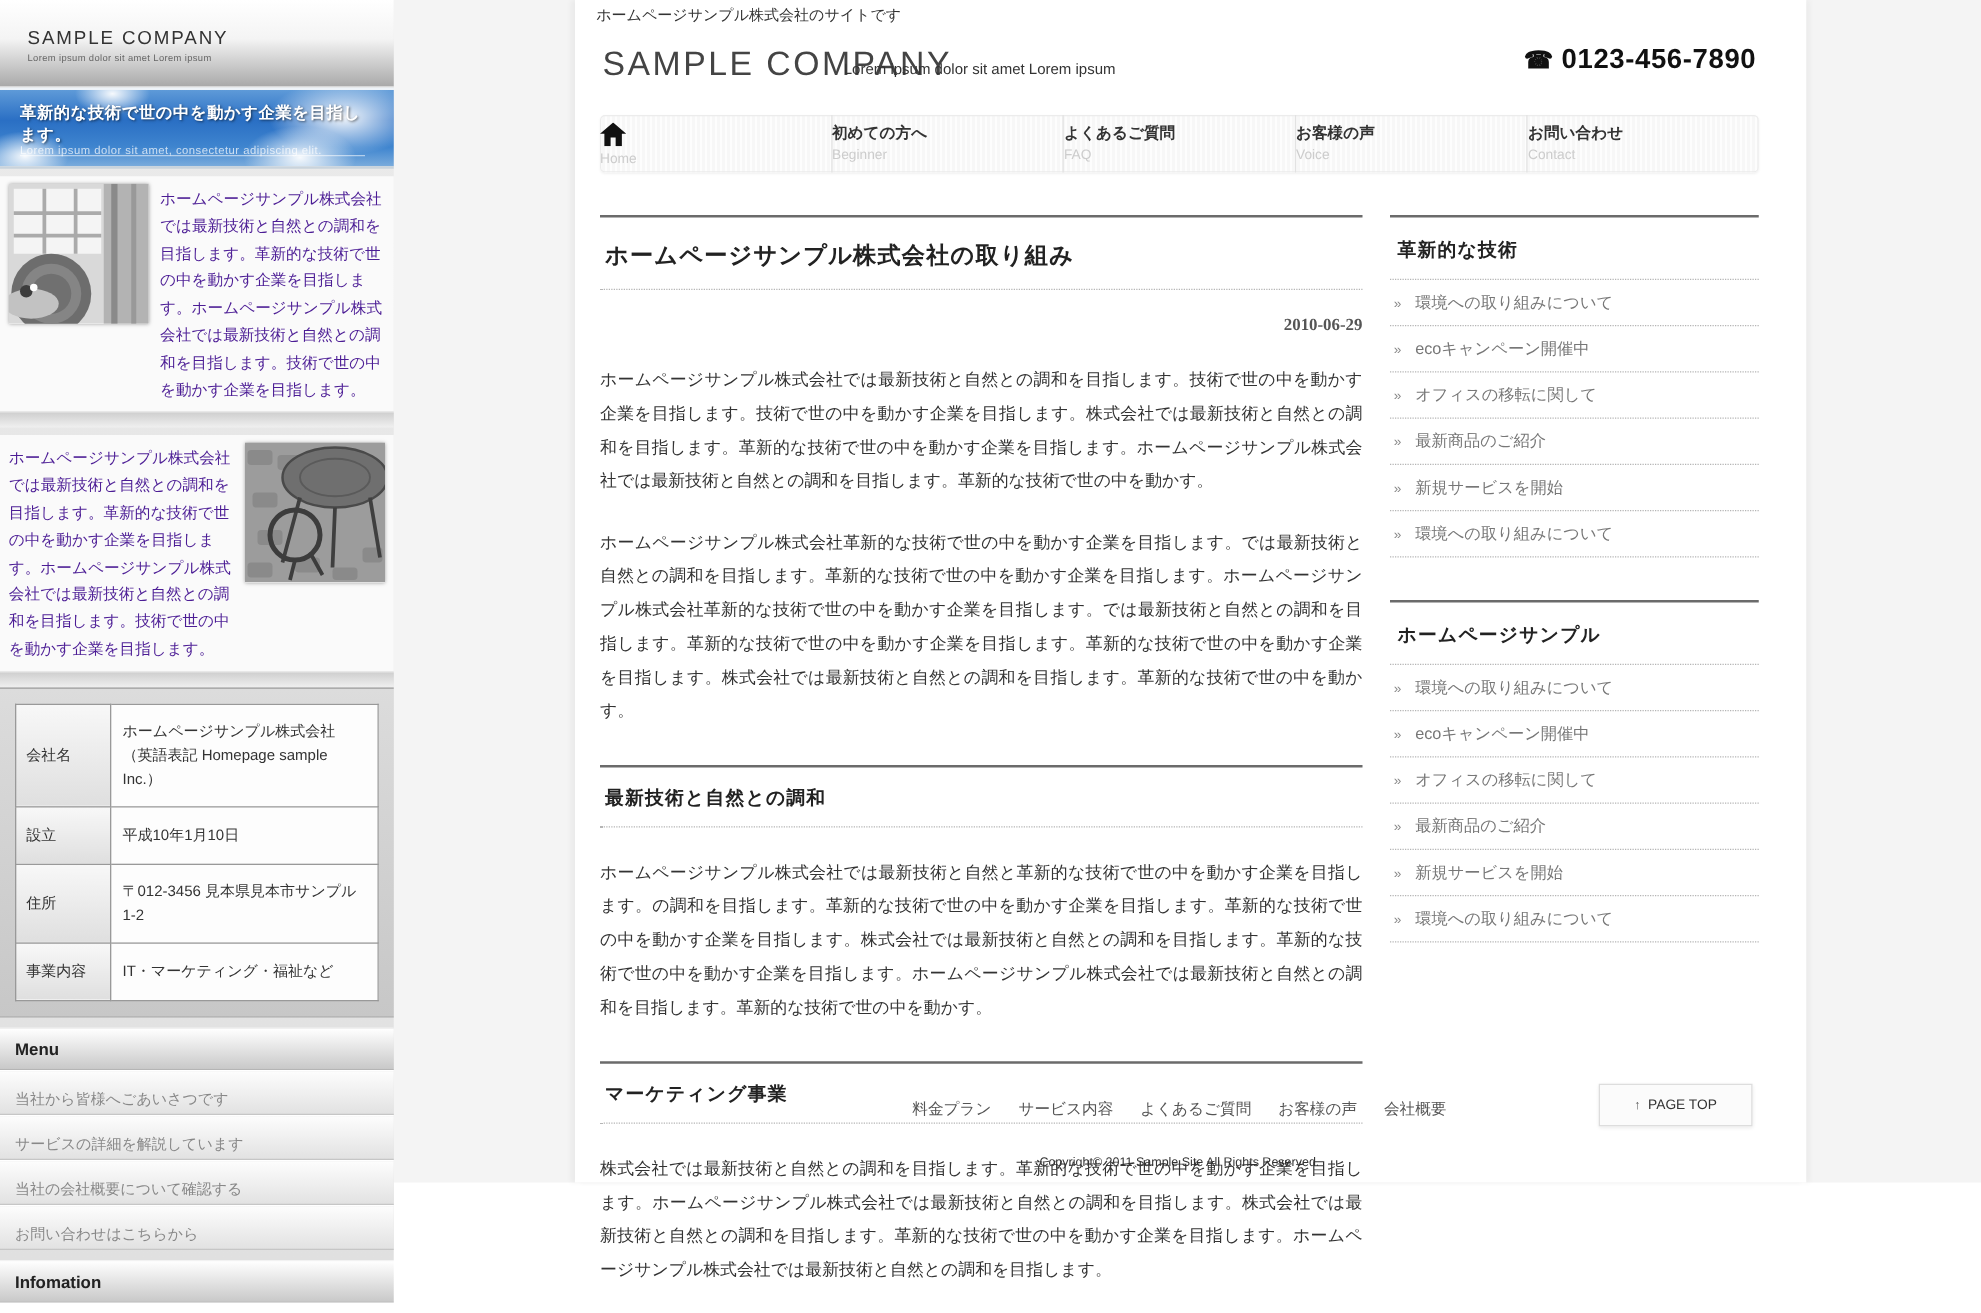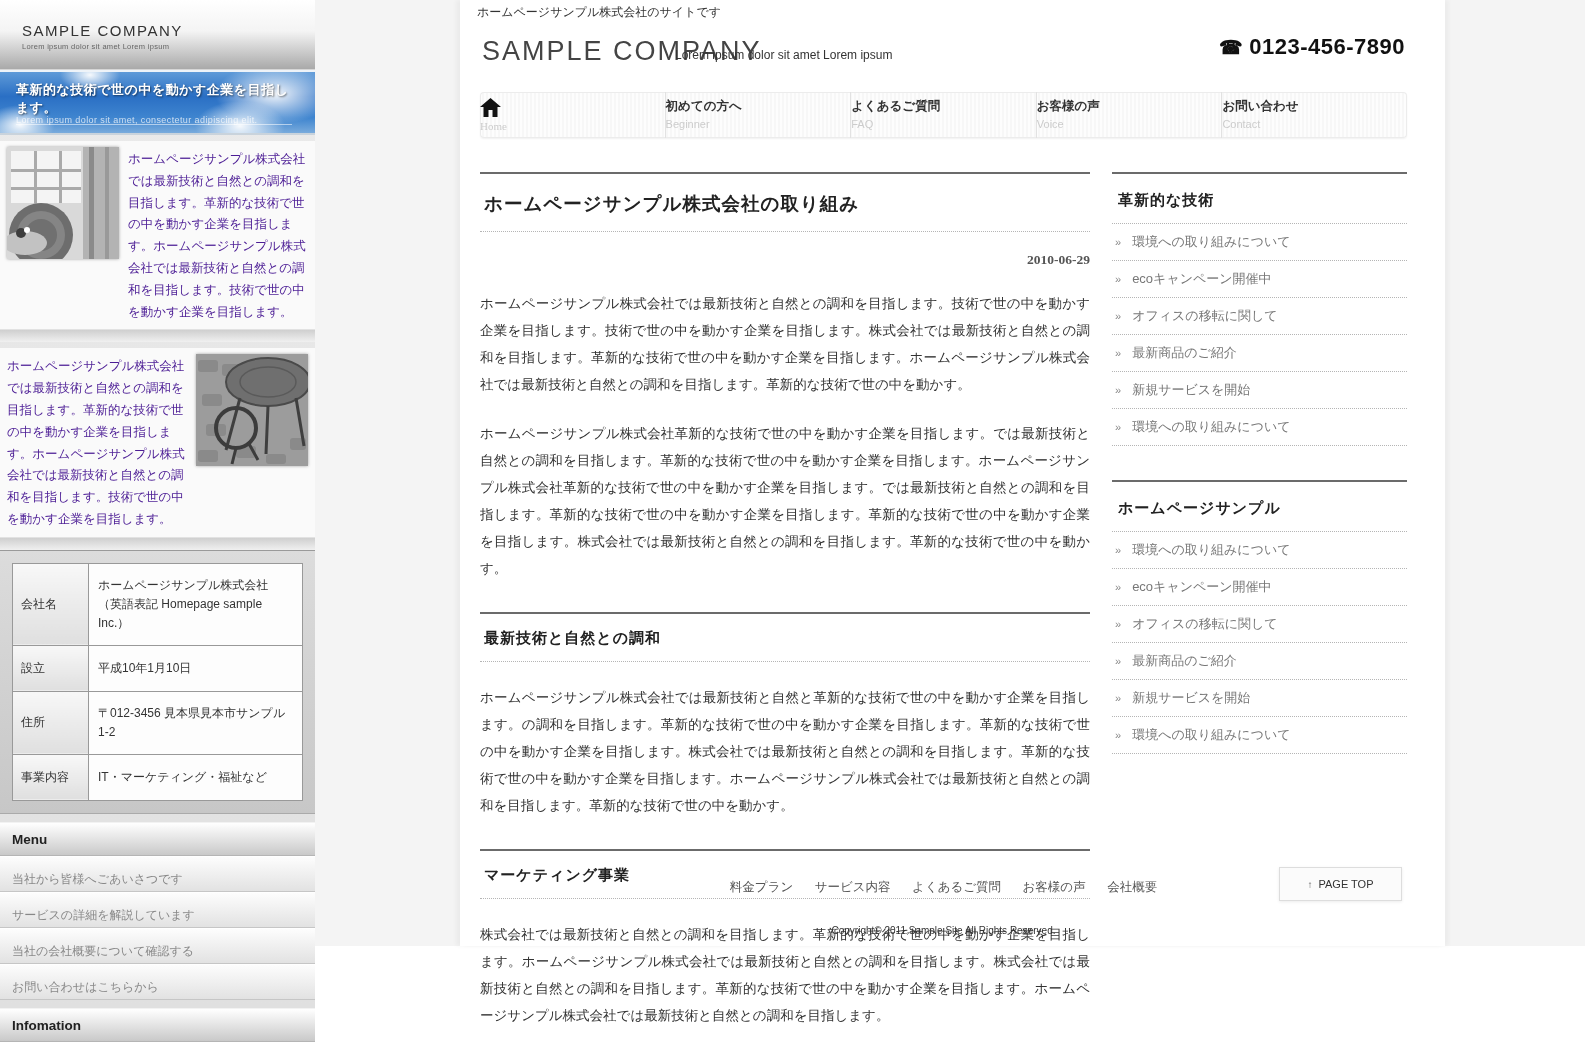--- a/index.html
+++ b/index.html
@@ -35,21 +35,21 @@
   .top-note { position:absolute; left:17px; top:4px; font-size:12px; color:#333; }
   .site-logo { position:absolute; left:22px; top:36px; font-size:27px; color:#444; letter-spacing:2px; font-weight:normal; cursor:pointer; }
   .site-tagline { position:absolute; left:215px; top:48px; font-size:12px; color:#333; }
   .phone { position:absolute; right:40px; top:34px; font-size:22px; font-weight:bold; color:#111; letter-spacing:.5px; }
   .phone .ico { font-size:19px; margin-right:6px; }
   .nav { position:absolute; left:20px; top:92px; width:927px; height:46px; display:flex; background:repeating-linear-gradient(90deg,#fdfdfd 0 2px,#f7f7f7 2px 4px); border-radius:4px; box-shadow:inset 0 0 0 1px #ececec, 0 1px 2px rgba(0,0,0,.06); }
   .nav-item { flex:1; text-align:left; padding-top:6px; cursor:pointer; }
   .nav-item + .nav-item { border-left:1px solid #e2e2e2; }
   .nav-jp { font-size:12.5px; font-weight:bold; color:#333; }
   .nav-en { font-size:11px; color:#ccc; margin-top:3px; }
-  .nav-home-en { font-size:11px; color:#ccc; margin-top:-1px;font-family:Liberation Serif, serif; }
+  .nav-home-en { font-size:11px; color:#ccc; margin-top:-1px; }
 
   .article { position:absolute; left:20px; top:172px; width:610px; }
   .rule { border-top:2px solid #6b6b6b; }
   .art-title { font-family:"Liberation Serif","DejaVu Serif",serif; font-size:18.5px; color:#222; margin:17px 0 15px 4px; letter-spacing:1px; font-weight:bold; }
   .dotted { border-top:1px dotted #b5b5b5; }
   .art-date { text-align:right; font-family:"Liberation Serif","DejaVu Serif",serif; font-weight:bold; color:#555; font-size:13.5px; margin-top:20px; }
   .body-p { font-size:13.5px; line-height:27px; color:#333; margin-top:22px; text-align:justify; }
   .art-sec { margin-top:30px; }
   .sec-h { font-family:"Liberation Serif","DejaVu Serif",serif; font-size:15px; color:#222; margin:15px 0 13px 4px; letter-spacing:1px; font-weight:bold; }
 

